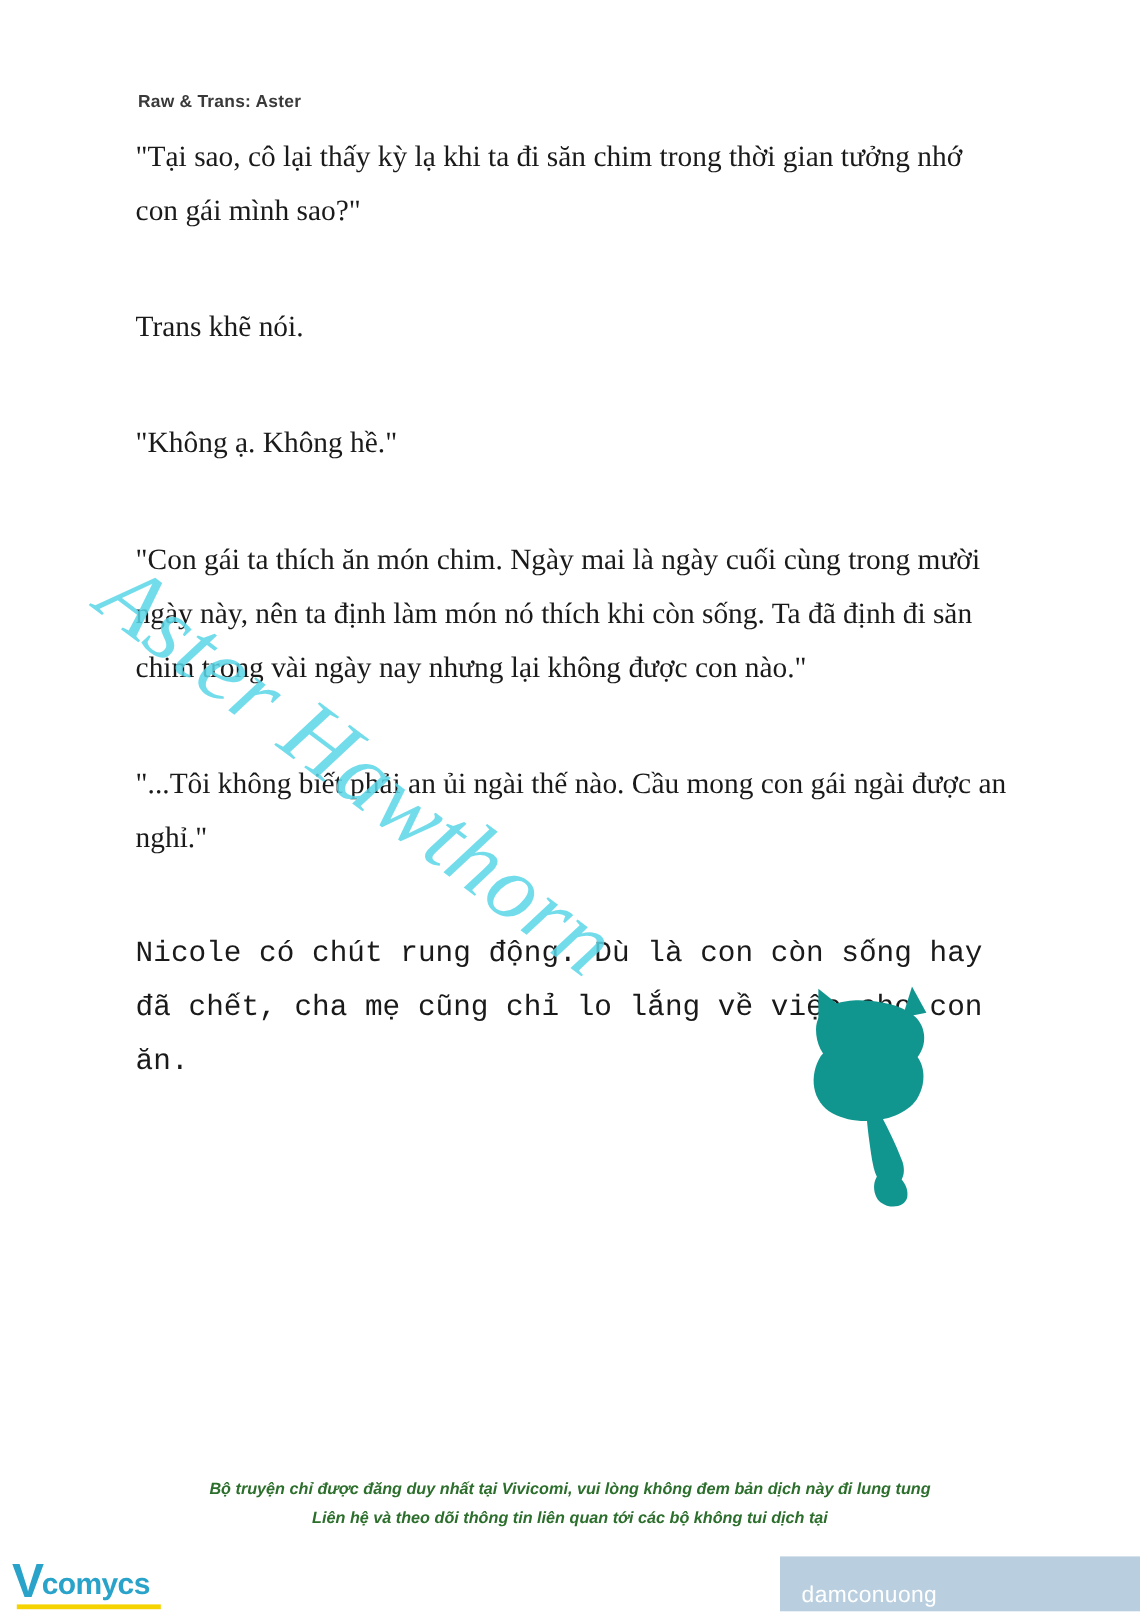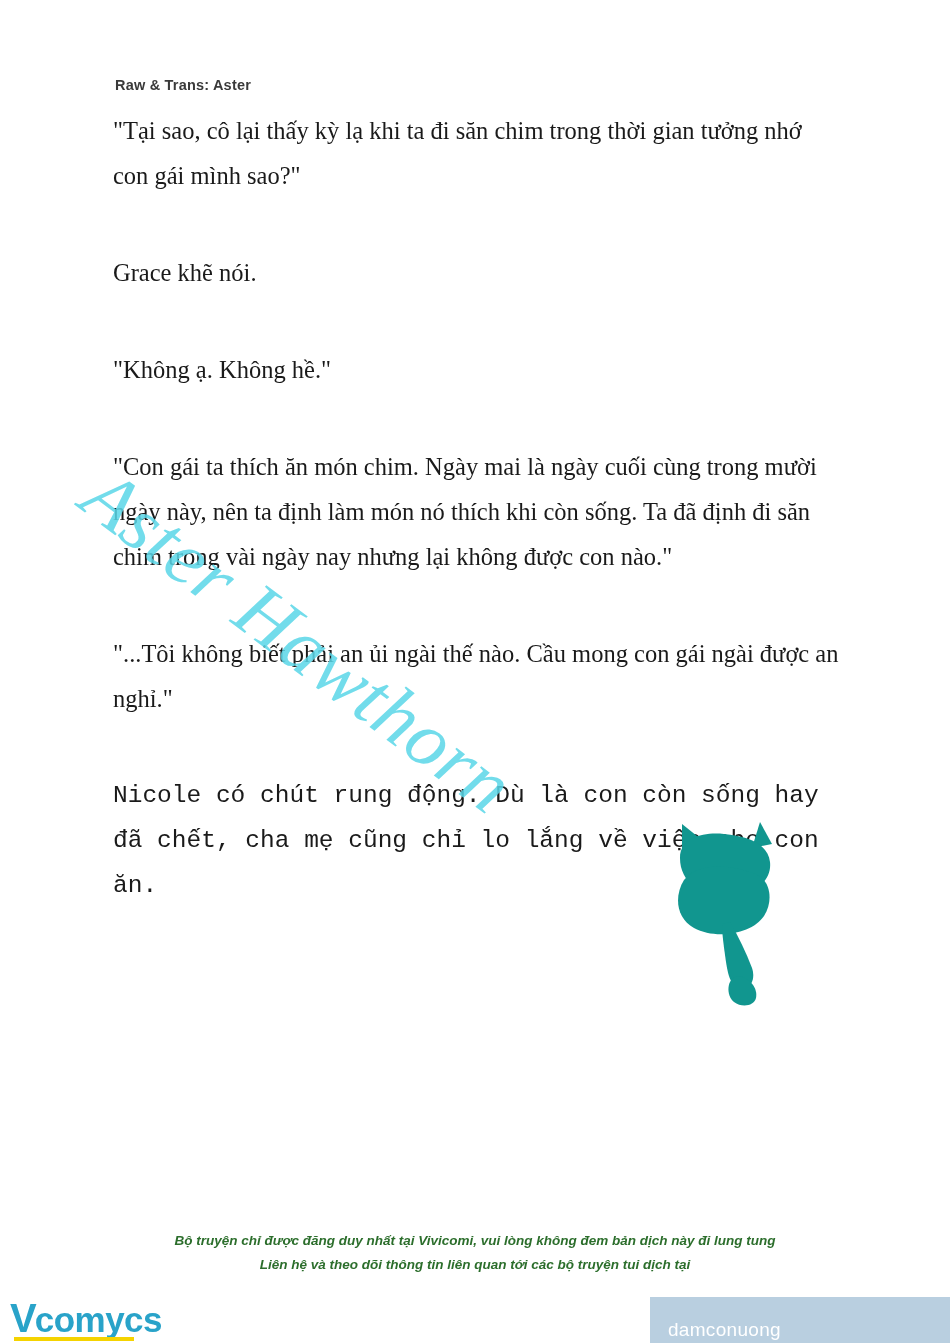--- a/index.html
+++ b/index.html
@@ -122,21 +122,21 @@
     font-family: "Liberation Sans", sans-serif;
   }
   .logo .v {
     font-size: 40px;
     font-weight: bold;
     color: #29a3c9;
     line-height: 34px;
     letter-spacing: -2px;
   }
   .logo .rest {
-    font-size: 35px;
+    font-size: 25px;
     font-weight: bold;
     color: #29a3c9;
     line-height: 30px;
     letter-spacing: -0.5px;
   }
   .logo-underline {
     position: absolute;
     left: 14px;
     top: 40px;
     width: 120px;
@@ -166,21 +166,21 @@
 </style>
 </head>
 <body>
 
 <div class="page">
 
   <div class="credit">Raw &amp; Trans: Aster</div>
 
   <div class="content">
     <p class="para">"Tại sao, cô lại thấy kỳ lạ khi ta đi săn chim trong thời gian tưởng nhớ con gái mình sao?"</p>
-    <p class="para">Grace khẽ nói.</p>
+    <p class="para">Trans khẽ nói.</p>
     <p class="para">"Không ạ. Không hề."</p>
     <p class="para">"Con gái ta thích ăn món chim. Ngày mai là ngày cuối cùng trong mười ngày này, nên ta định làm món nó thích khi còn sống. Ta đã định đi săn chim trong vài ngày nay nhưng lại không được con nào."</p>
     <p class="para">"...Tôi không biết phải an ủi ngài thế nào. Cầu mong con gái ngài được an nghỉ."</p>
     <p class="para">Nicole có chút rung động. Dù là con còn sống hay đã chết, cha mẹ cũng chỉ lo lắng về việc cho con ăn.</p>
   </div>
 
   <div class="watermark">
     <span>Aster Hawthorn</span>
   </div>
 
@@ -192,21 +192,21 @@
         <path d="M20 40 C20 18 46 14 64 16 C88 18 108 26 110 44 C112 62 96 76 72 78 C44 80 20 66 20 40 Z"></path>
         <path d="M24 62 C14 78 16 100 34 110 C56 122 92 116 104 98 C114 82 110 62 96 56 C70 46 38 44 24 62 Z"></path>
         <path d="M70 104 C78 118 86 134 92 150 C96 162 90 172 80 170 C70 168 68 156 66 144 C64 130 62 116 62 106 Z"></path>
         <path d="M78 158 C90 160 98 170 96 180 C94 188 82 190 74 184 C66 178 66 160 78 158 Z"></path>
       </g>
     </svg>
   </div>
 
   <div class="footer-notes">
     <div>Bộ truyện chỉ được đăng duy nhất tại Vivicomi, vui lòng không đem bản dịch này đi lung tung</div>
-    <div>Liên hệ và theo dõi thông tin liên quan tới các bộ truyện tui dịch tại</div>
+    <div>Liên hệ và theo dõi thông tin liên quan tới các bộ không tui dịch tại</div>
   </div>
 
   <div class="bottom-bar">
     <div class="logo">
       <span class="v">V</span>
       <span class="rest">comycs</span>
     </div>
     <div class="logo-underline"></div>
     <div class="right-tag">
       <span>damconuong</span>

